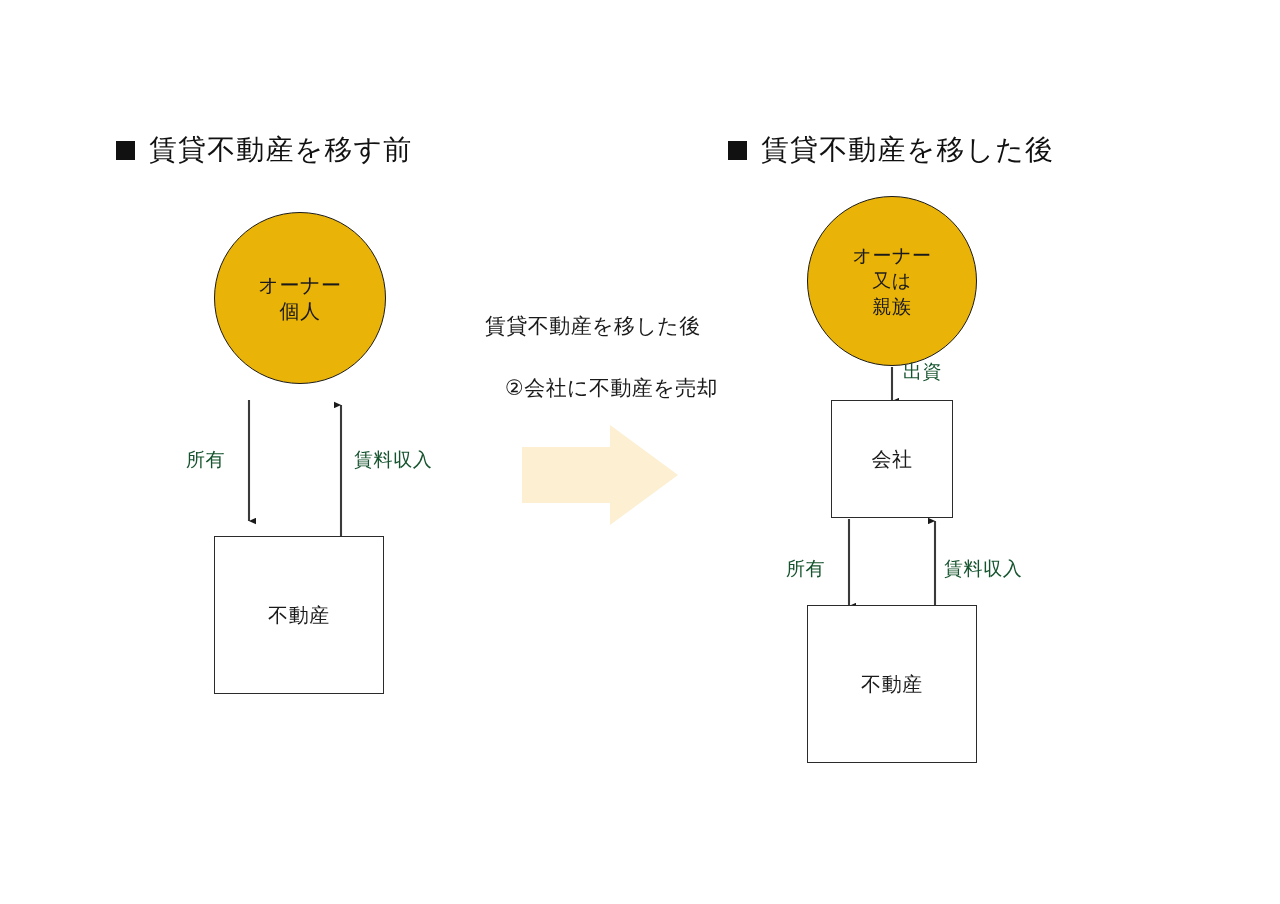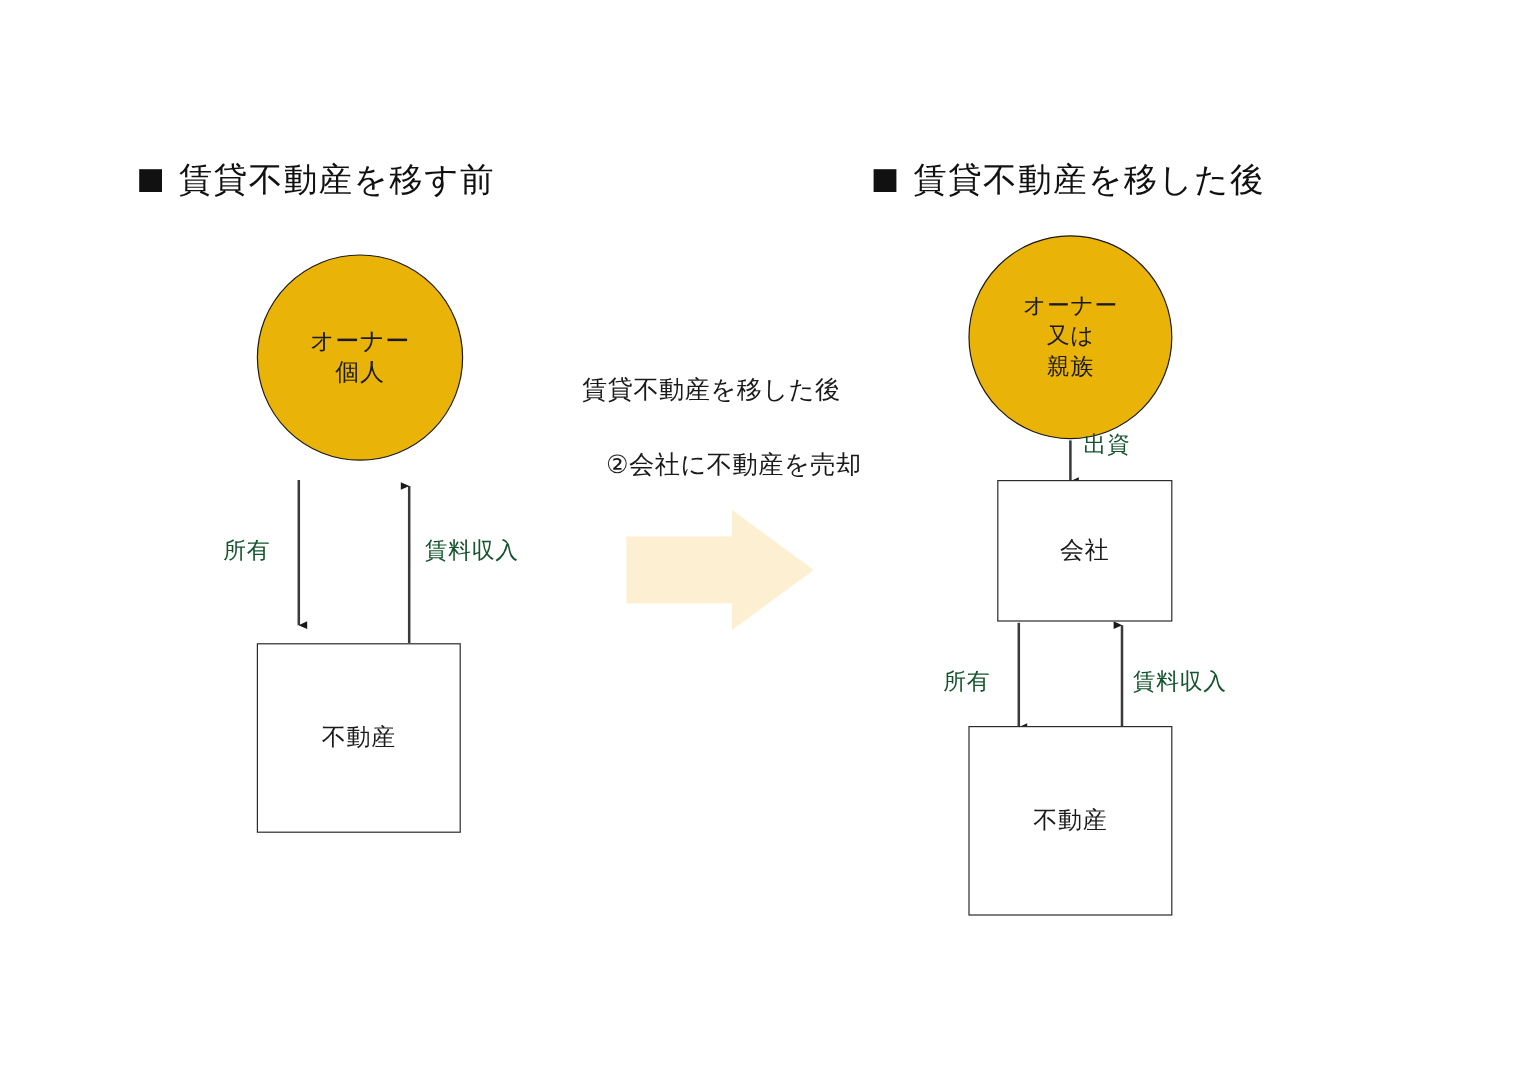--- a/index.html
+++ b/index.html
@@ -153,21 +153,21 @@
   </div>
 
   <div class="abs node-circle" style="left:807px; top:196px; width:170px; height:170px;">
     <div class="node-label small-gap">オーナー</div>
     <div class="node-label small-gap">又は</div>
     <div class="node-label small-gap">親族</div>
   </div>
 
   <div class="abs edge-label" style="left:903px; top:362px;">出資</div>
 
-  <div class="abs node-box" style="left:831px; top:400px; width:146px; height:118px;">
+  <div class="abs node-box" style="left:831px; top:400px; width:122px; height:118px;">
     <div class="node-label">会社</div>
   </div>
 
   <div class="abs edge-label" style="left:786px; top:559px;">所有</div>
 
   <div class="abs edge-label" style="left:944px; top:559px;">賃料収入</div>
 
   <div class="abs node-box" style="left:807px; top:605px; width:170px; height:158px;">
     <div class="node-label">不動産</div>
   </div>

